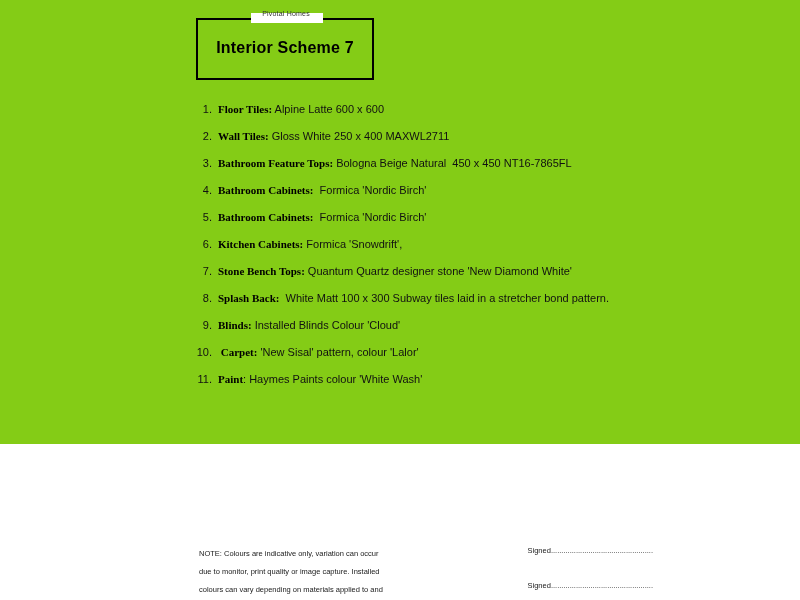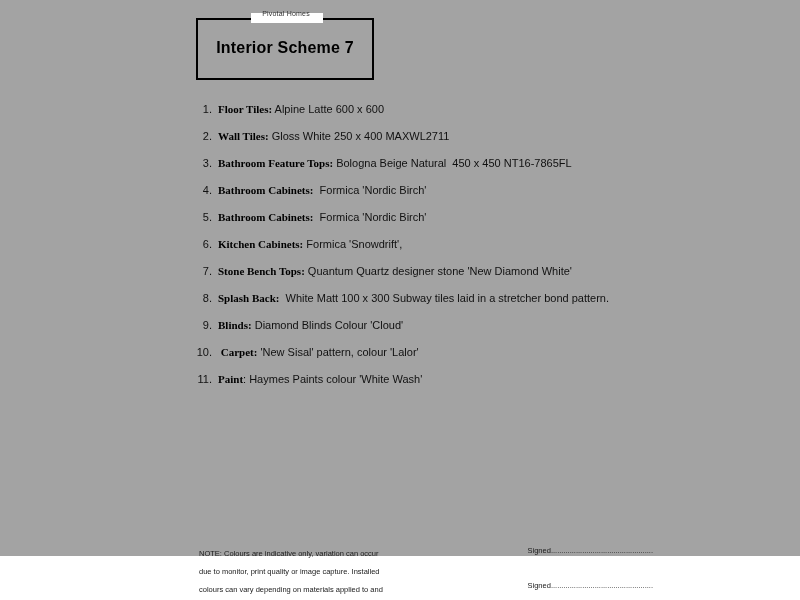--- a/index.html
+++ b/index.html
@@ -10,22 +10,22 @@
     width: 800px;
     height: 600px;
     background: #ffffff;
     font-family: "Liberation Sans", sans-serif;
     color: #1a1a1a;
     overflow: hidden;
   }
   .page {
     position: relative;
     width: 800px;
-    height: 556px;
-    background: #a3a3a3;
+    height: 444px;
+    background: #84cc16;
   }
 
   
   .brand {
     position: absolute;
     left: 196px;
     top: 10px;
     width: 180px;
     text-align: center;
     font-size: 7px;
@@ -179,21 +179,21 @@
 
     <div class="item">
       <span class="num">8.</span>
       <span class="label">Splash Back:</span>
       <span class="value">  White Matt 100 x 300 Subway tiles laid in a stretcher bond pattern.</span>
     </div>
 
     <div class="item">
       <span class="num">9.</span>
       <span class="label">Blinds:</span>
-      <span class="value"> Diamond Blinds Colour 'Cloud'</span>
+      <span class="value"> Installed Blinds Colour 'Cloud'</span>
     </div>
 
     <div class="item">
       <span class="num">10.</span>
       <span class="label"> Carpet:</span>
       <span class="value"> 'New Sisal' pattern, colour 'Lalor'</span>
     </div>
 
     <div class="item">
       <span class="num">11.</span>

